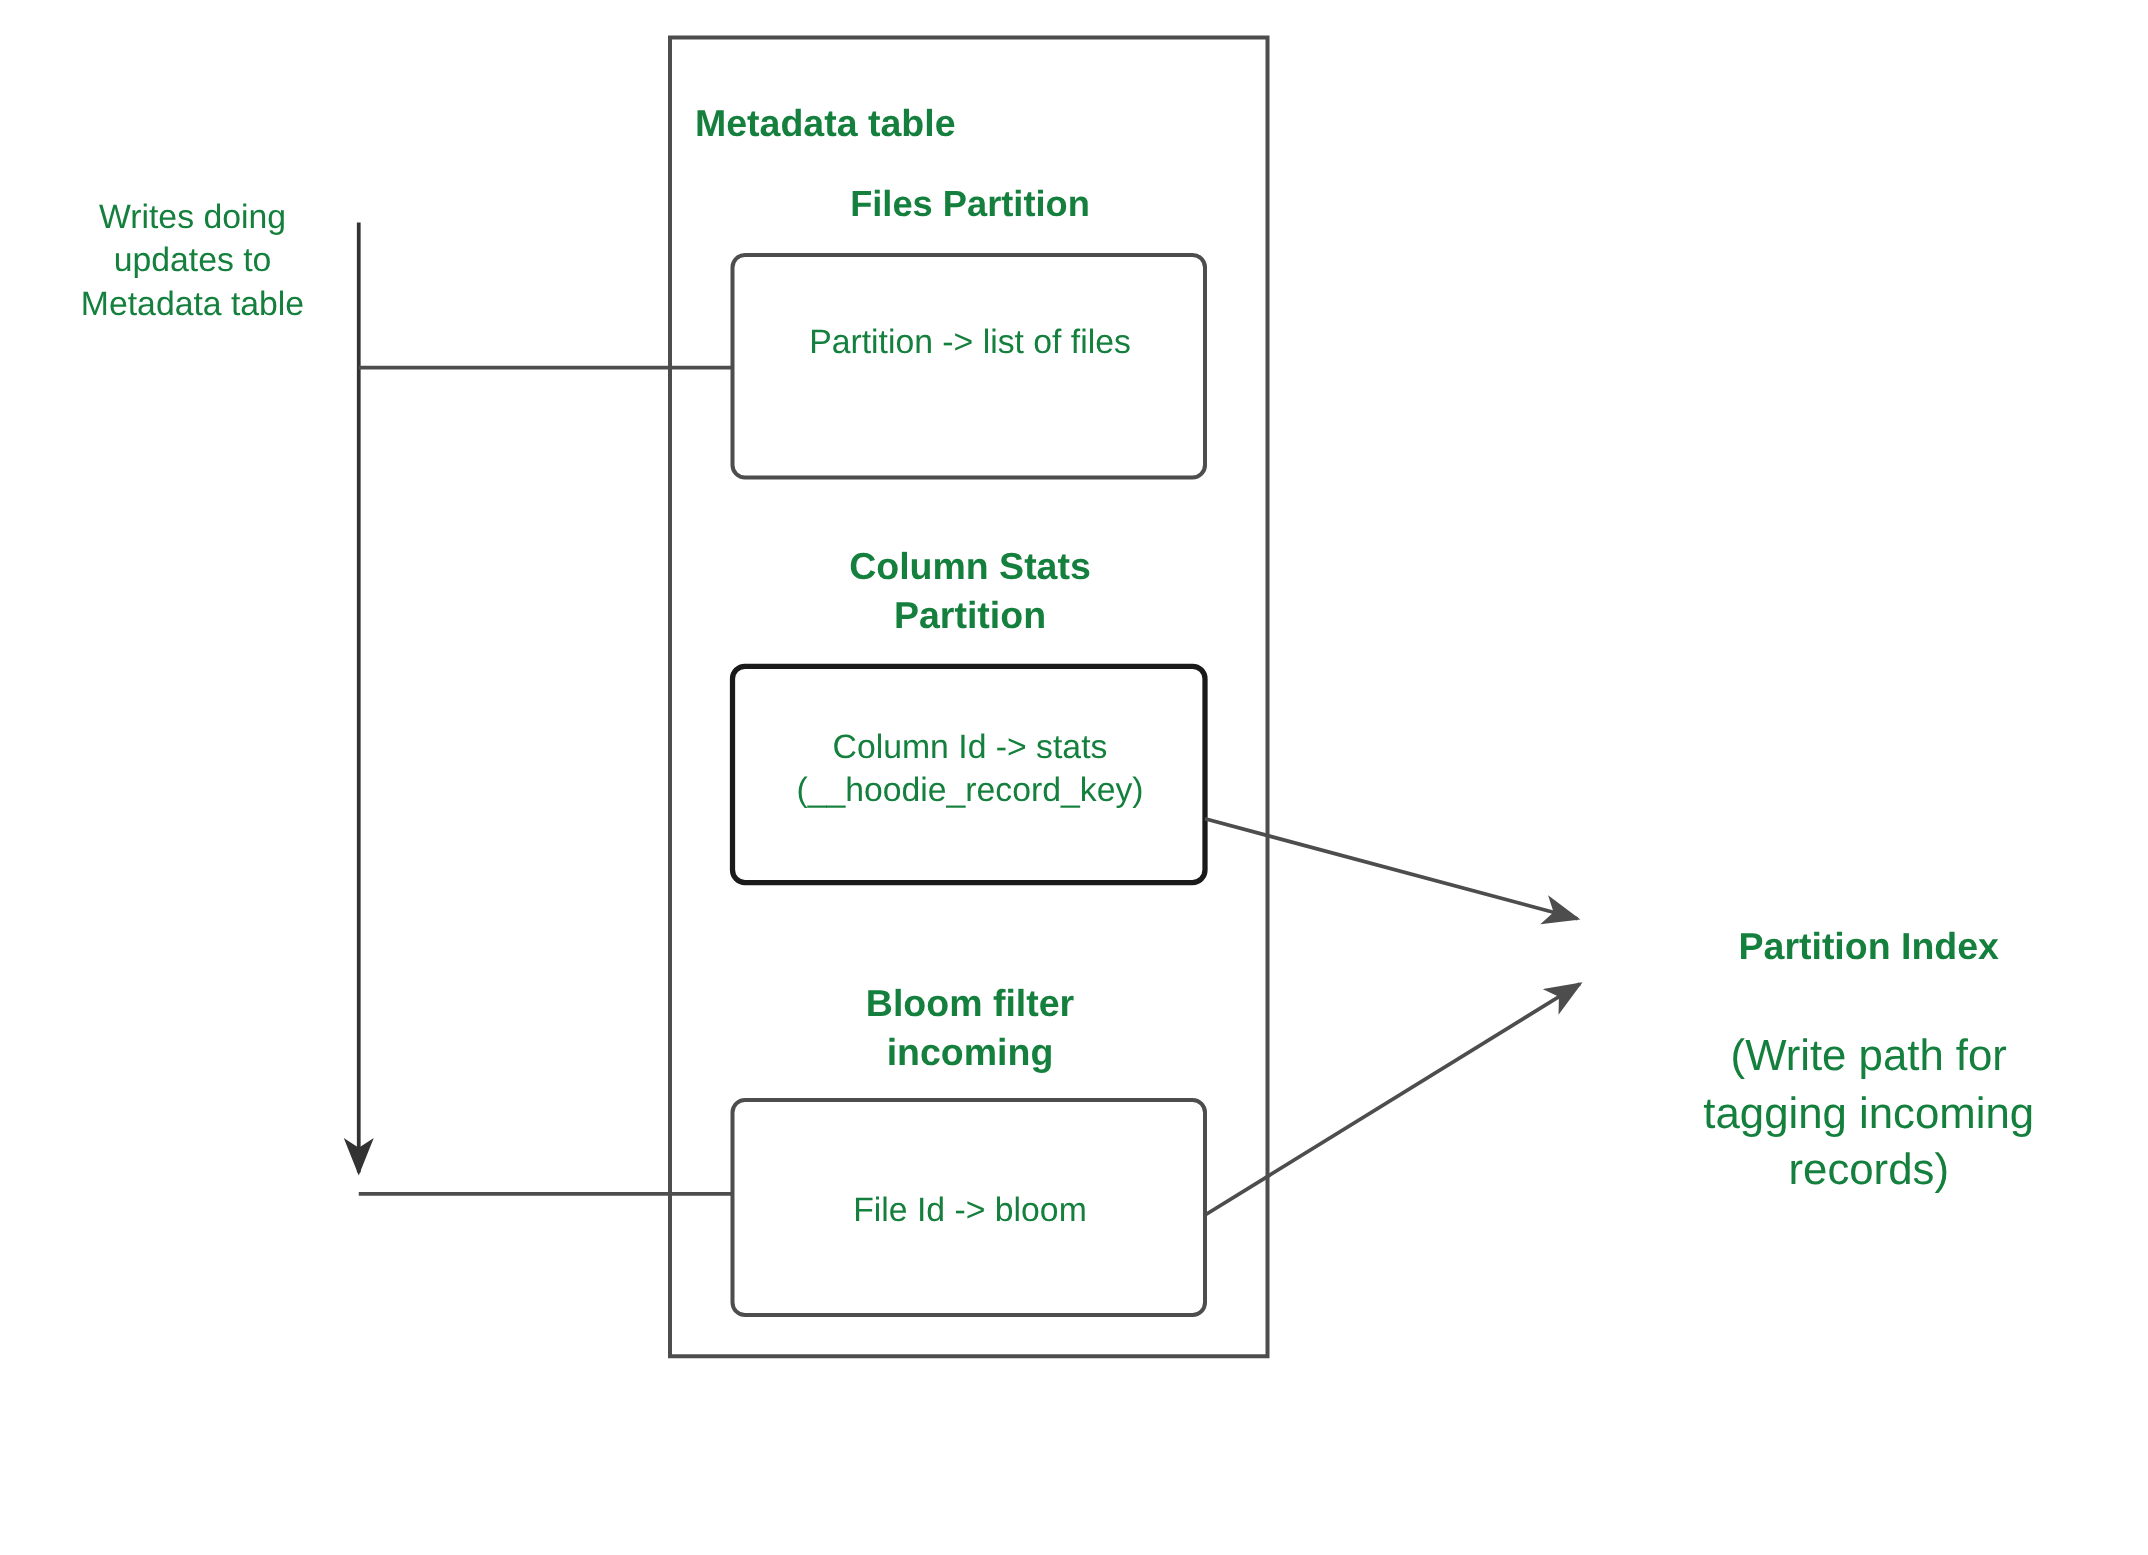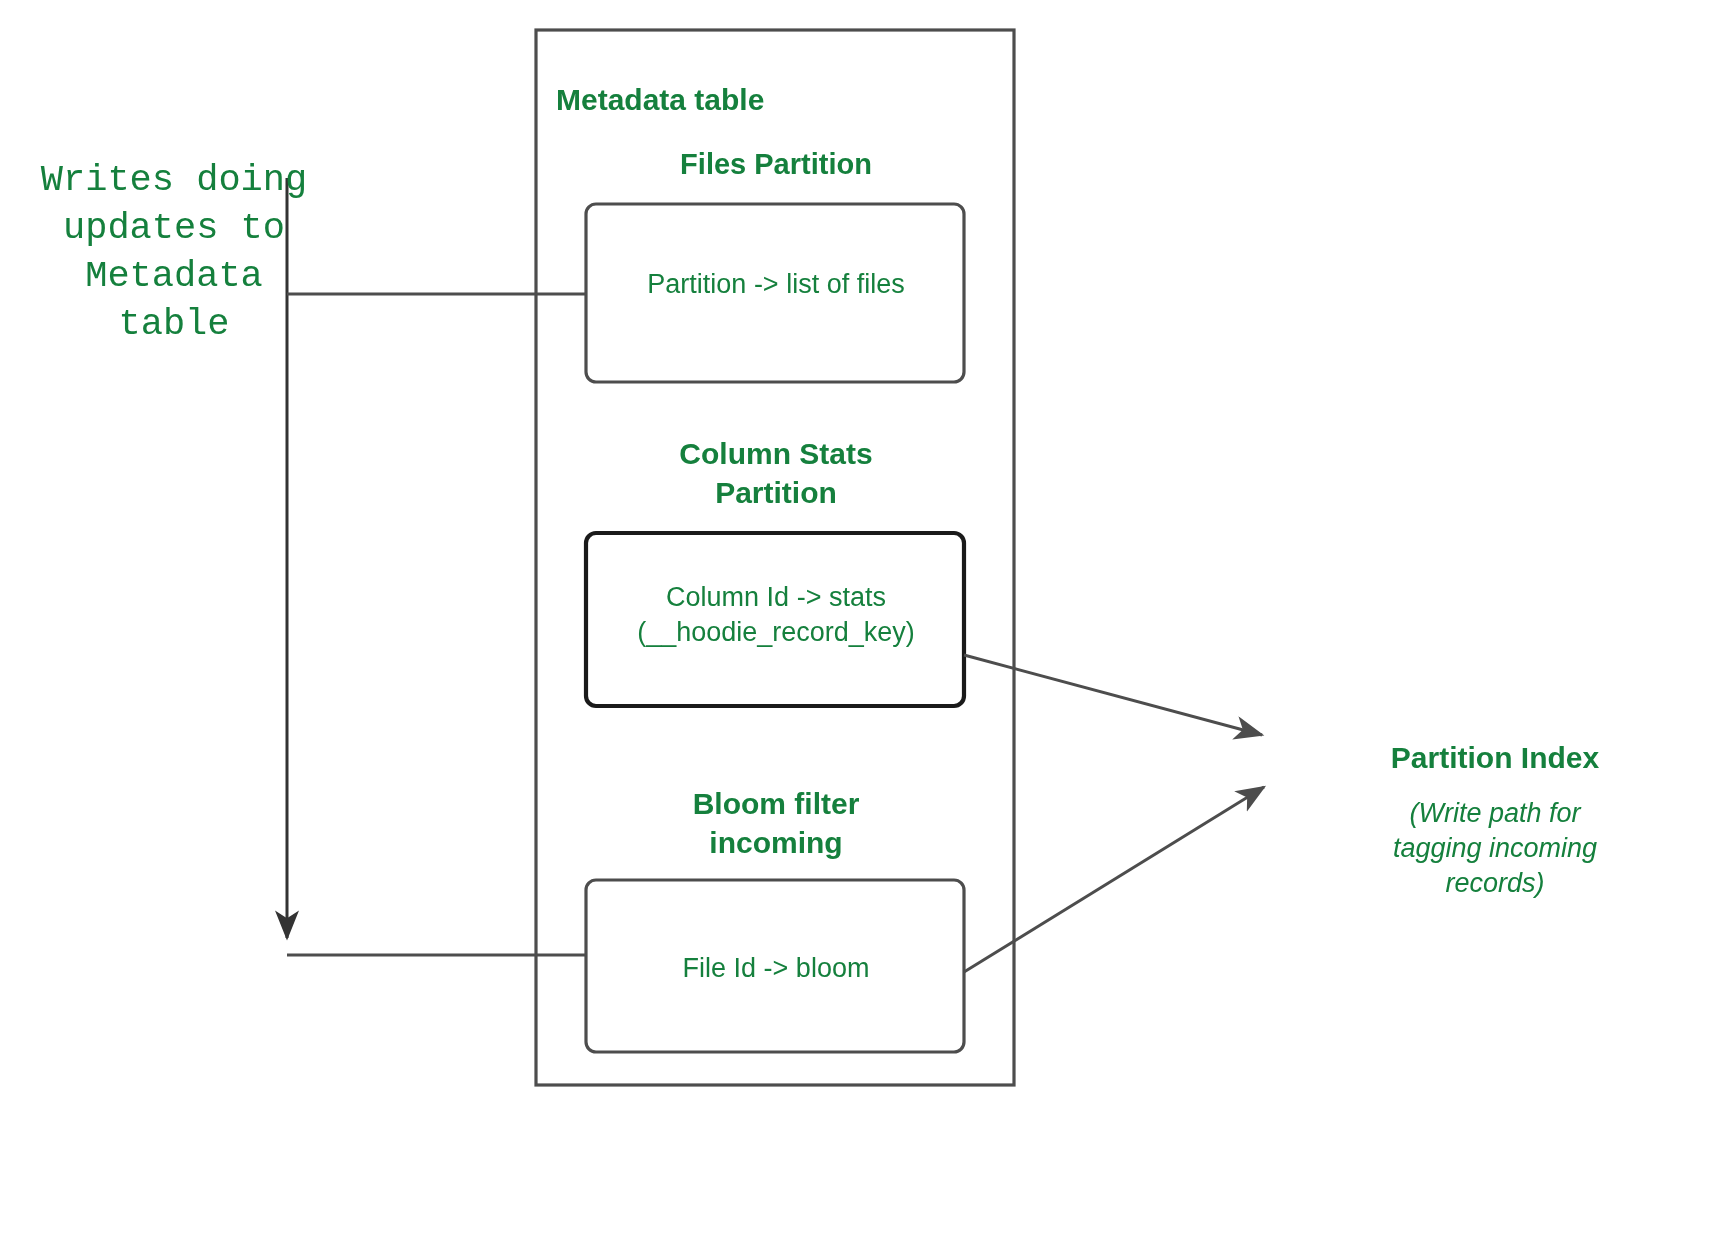--- a/index.html
+++ b/index.html
@@ -35,25 +35,24 @@
     text-align: center;
     line-height: 1.30;
     white-space: pre-line;
     color: #15803d;
   }
   .bold {
     font-weight: bold;
   }
 
   #writes-label {
-    left: 24px;
+    left: 4px;
     top: 156px;
     width: 300px;
-    font-size: 37px;
-    font-family: Liberation Mono, monospace;
+    font-size: 27px;
   }
 
   #metadata-table-title {
     left: 556px;
     top: 80px;
     width: 470px;
     text-align: left;
     font-size: 30px;
   }
 
@@ -62,21 +61,20 @@
     top: 146px;
     width: 380px;
     font-size: 29px;
   }
 
   #files-box-text {
     left: 586px;
     top: 256px;
     width: 380px;
     font-size: 27px;
-    margin-top: 11px;
   }
 
   #colstats-partition-title {
     left: 586px;
     top: 434px;
     width: 380px;
     font-size: 30px;
   }
 
   #colstats-box-text {
@@ -102,24 +100,23 @@
 
   #metadata-index-title {
     left: 1285px;
     top: 738px;
     width: 420px;
     font-size: 30px;
   }
 
   #metadata-index-caption {
     left: 1300px;
-    top: 796px;
+    top: 822px;
     width: 390px;
-    font-size: 27px;
-    font-style: italic;
+    font-size: 35px;
   }
 </style>
 </head>
 <body>
 
 <div id="canvas">
 
   <svg class="svg-layer" viewBox="0 0 1718 1244">
     <defs>
       <marker id="arrow-gray" markerWidth="12" markerHeight="12" refX="9.2" refY="4" orient="auto" markerUnits="strokeWidth">

